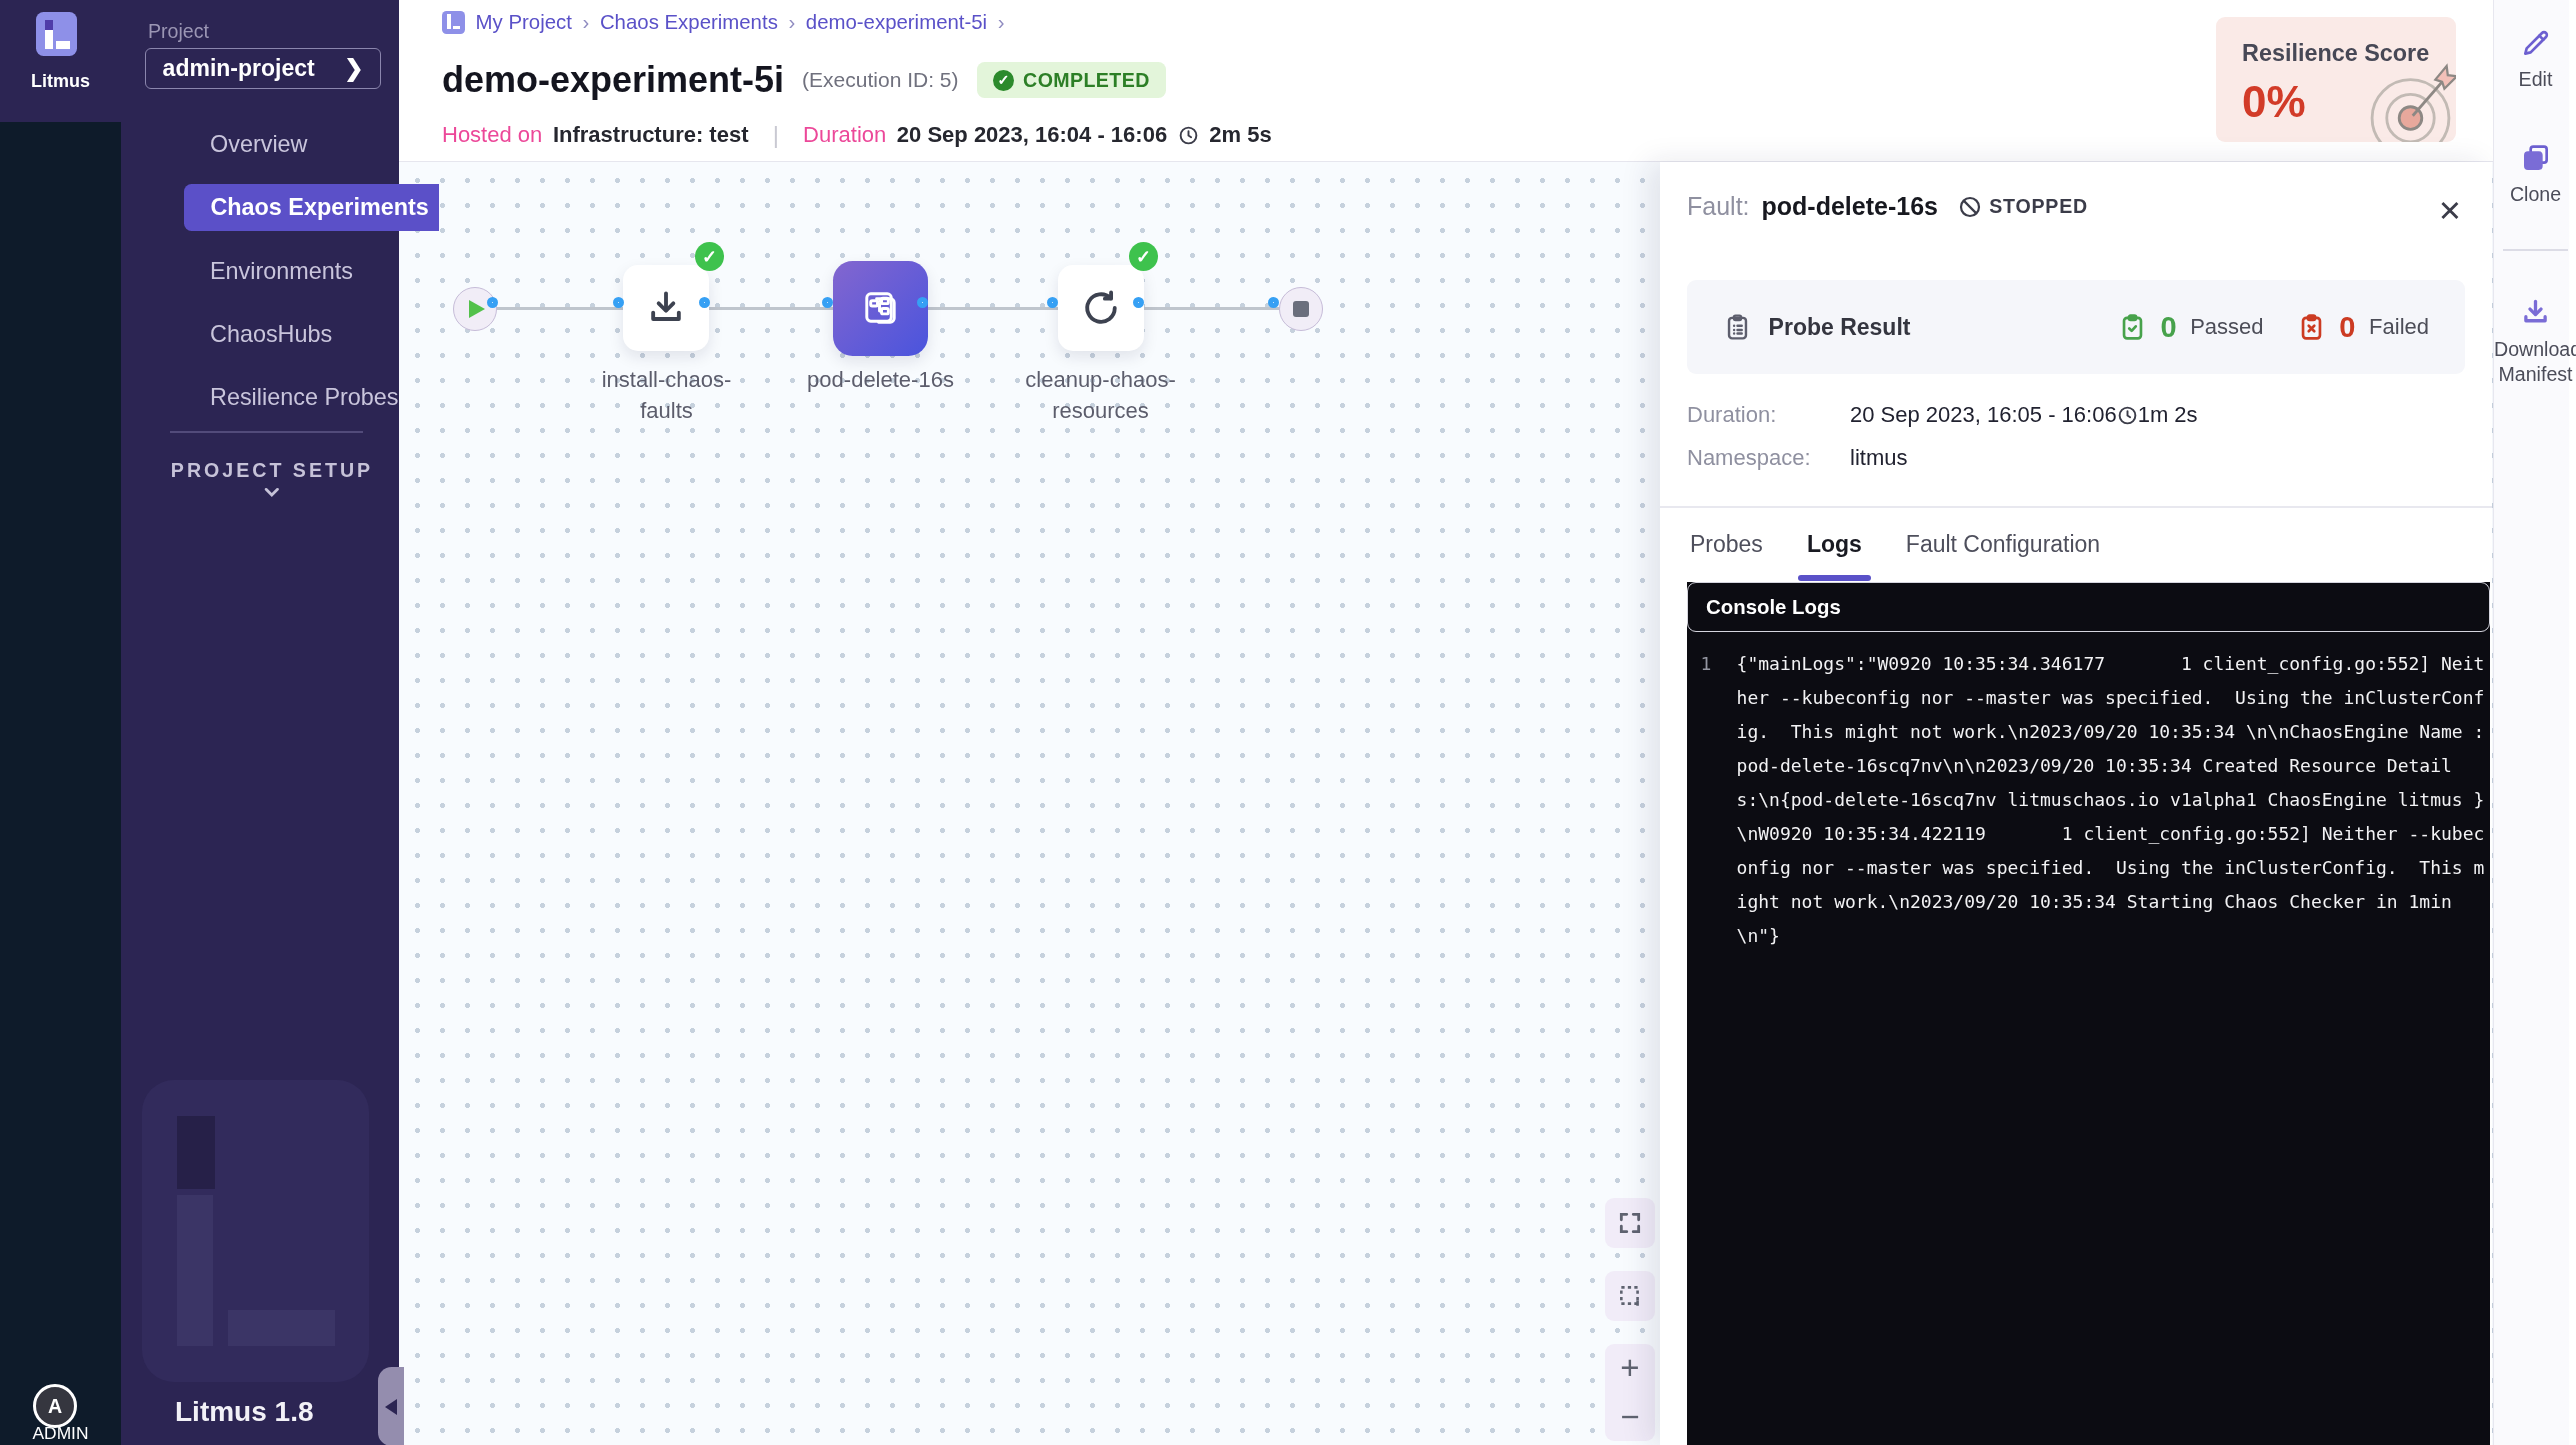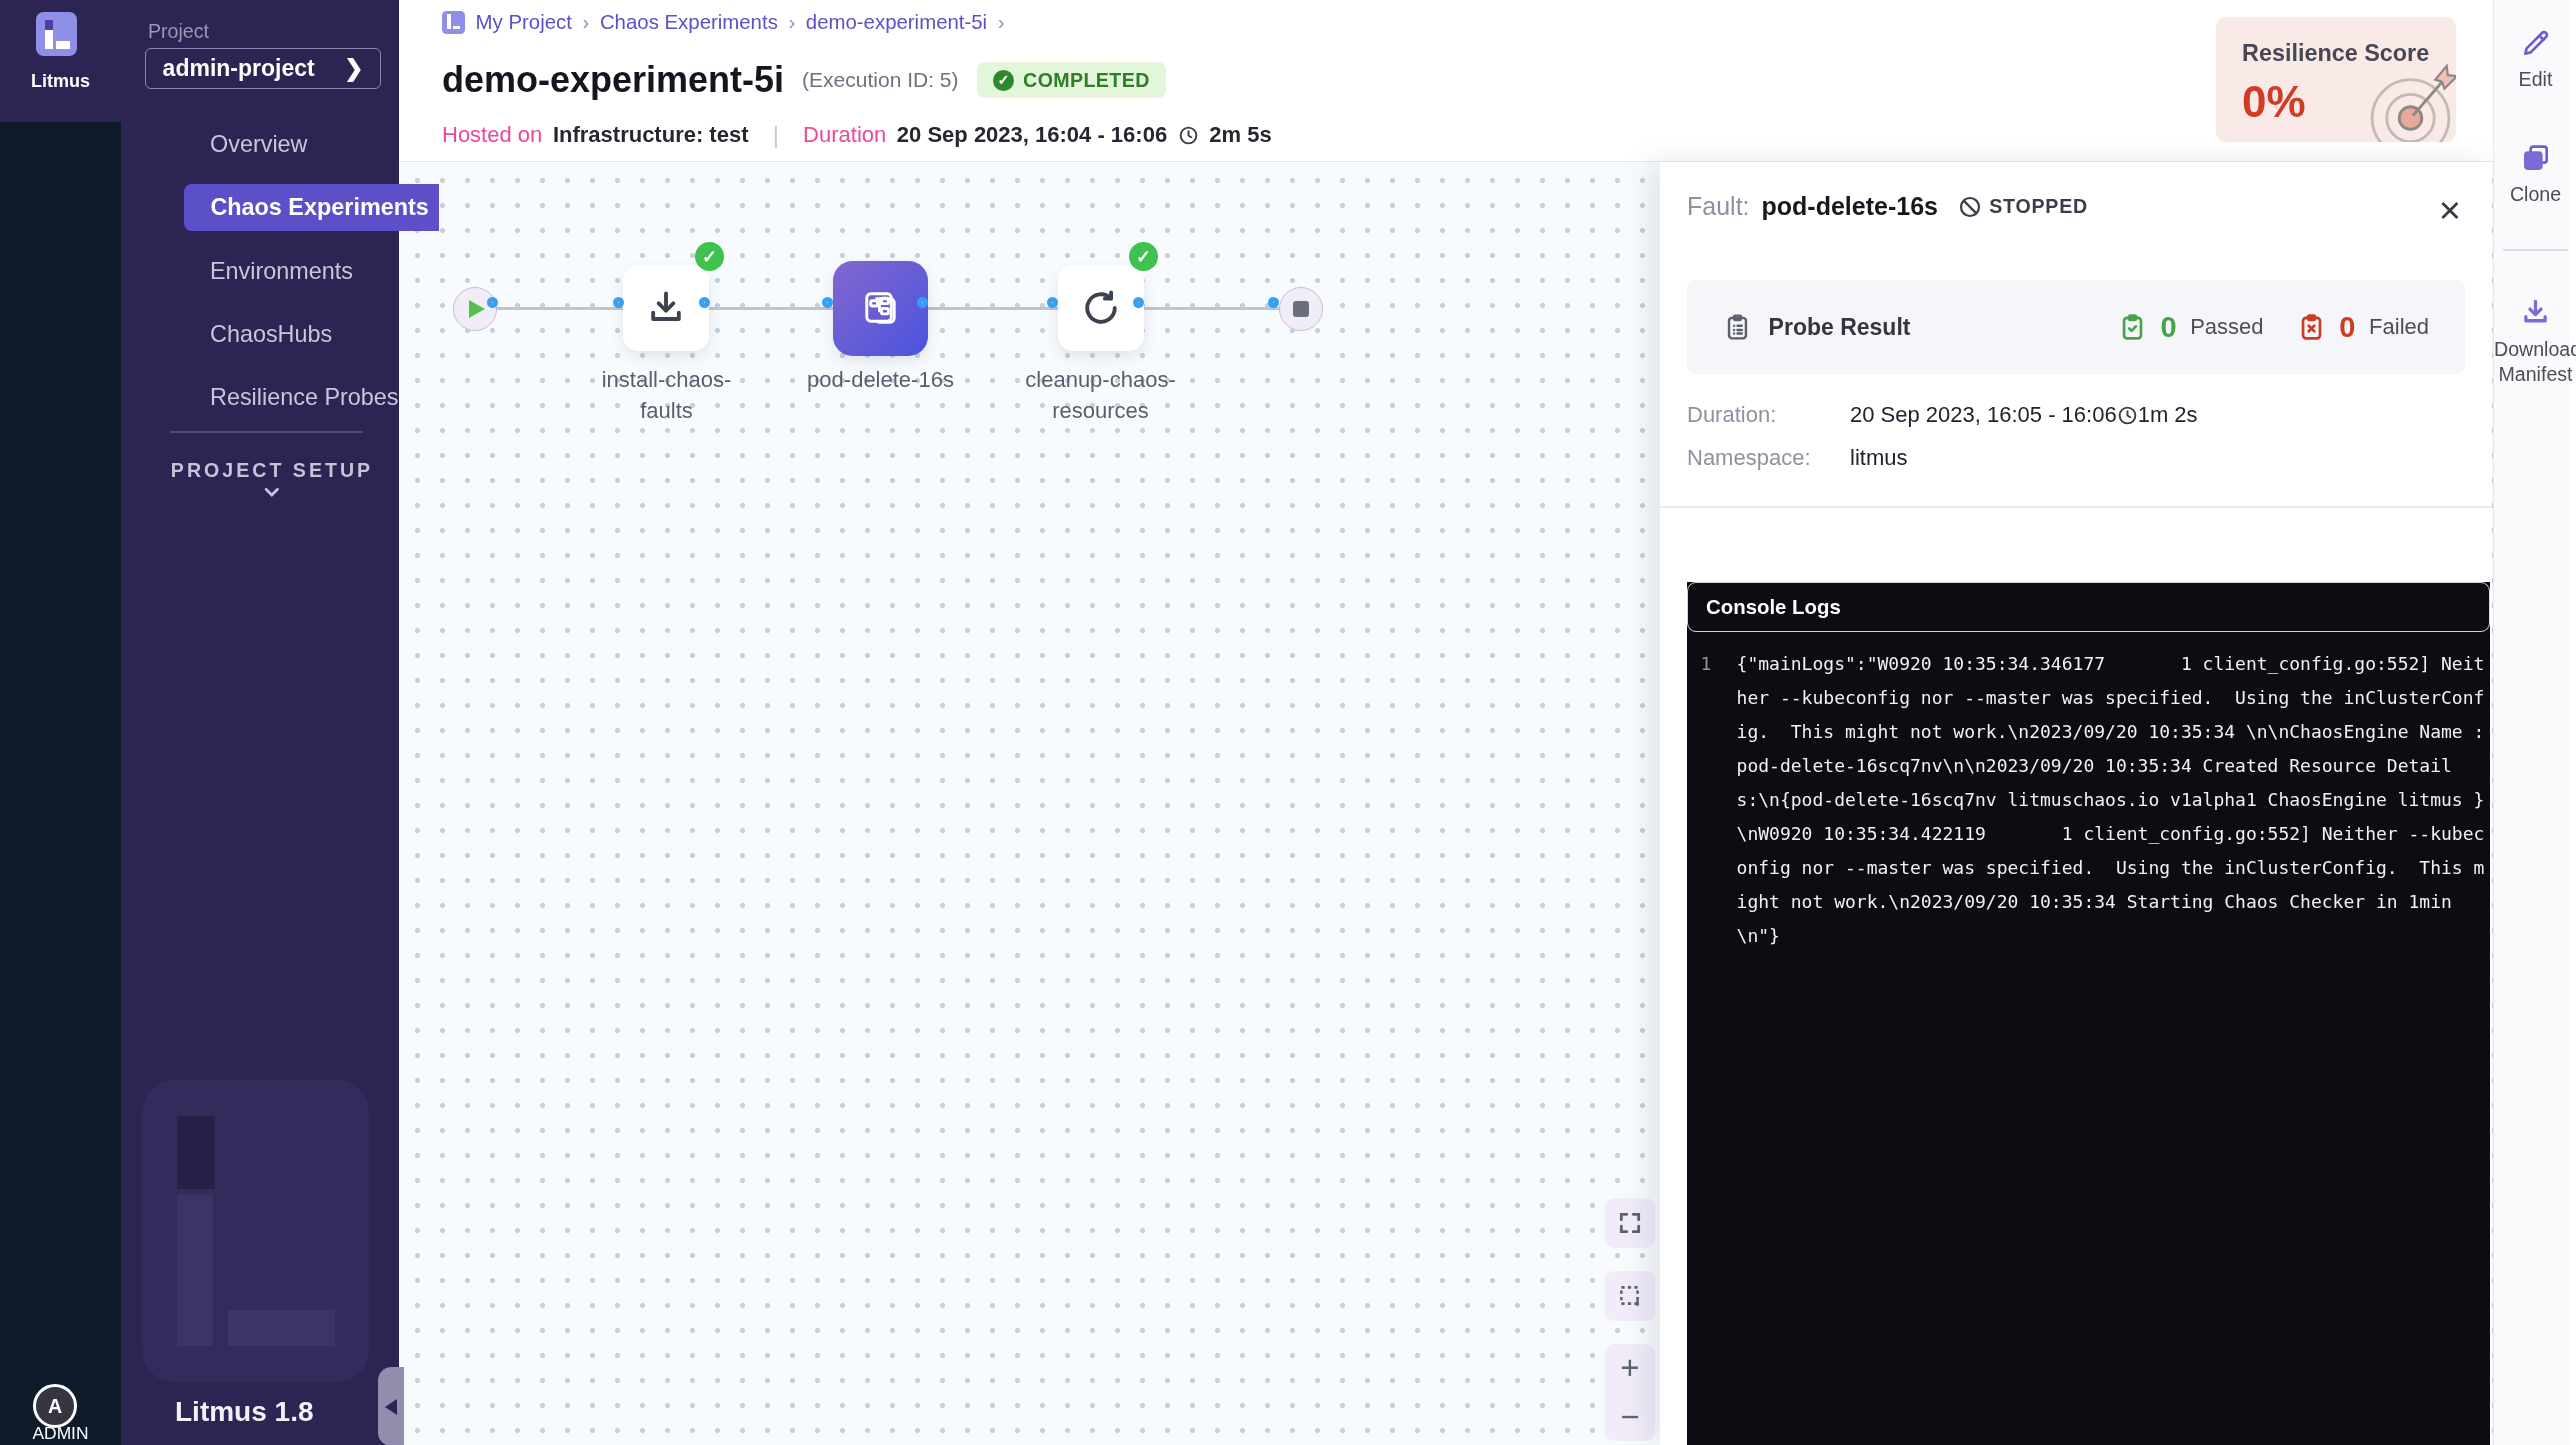--- a/index.html
+++ b/index.html
@@ -330,20 +330,25 @@
         <span>1m 2s</span>
       </span>
     </div>
     <div class="kv-row" style="top:283px;">
       <span class="kv-label">Namespace:</span>
       <span class="kv-value">litmus</span>
     </div>
 
     <div class="drawer-divider"></div>
 
+    <div class="tabs">
+      <div class="tab">Probes</div>
+      <div class="tab active">Logs</div>
+      <div class="tab">Fault Configuration</div>
+    </div>
 
     <div class="console">
       <div class="console-header">Console Logs</div>
       <div class="console-body">
         <div class="log-gutter">1</div>
         <div class="log-text">{"mainLogs":"W0920 10:35:34.346177       1 client_config.go:552] Neither --kubeconfig nor --master was specified.  Using the inClusterConfig.  This might not work.\n2023/09/20 10:35:34 \n\nChaosEngine Name : pod-delete-16scq7nv\n\n2023/09/20 10:35:34 Created Resource Details:\n{pod-delete-16scq7nv litmuschaos.io v1alpha1 ChaosEngine litmus }\nW0920 10:35:34.422119       1 client_config.go:552] Neither --kubeconfig nor --master was specified.  Using the inClusterConfig.  This might not work.\n2023/09/20 10:35:34 Starting Chaos Checker in 1min\n"}</div>
       </div>
     </div>
   </div>
 

